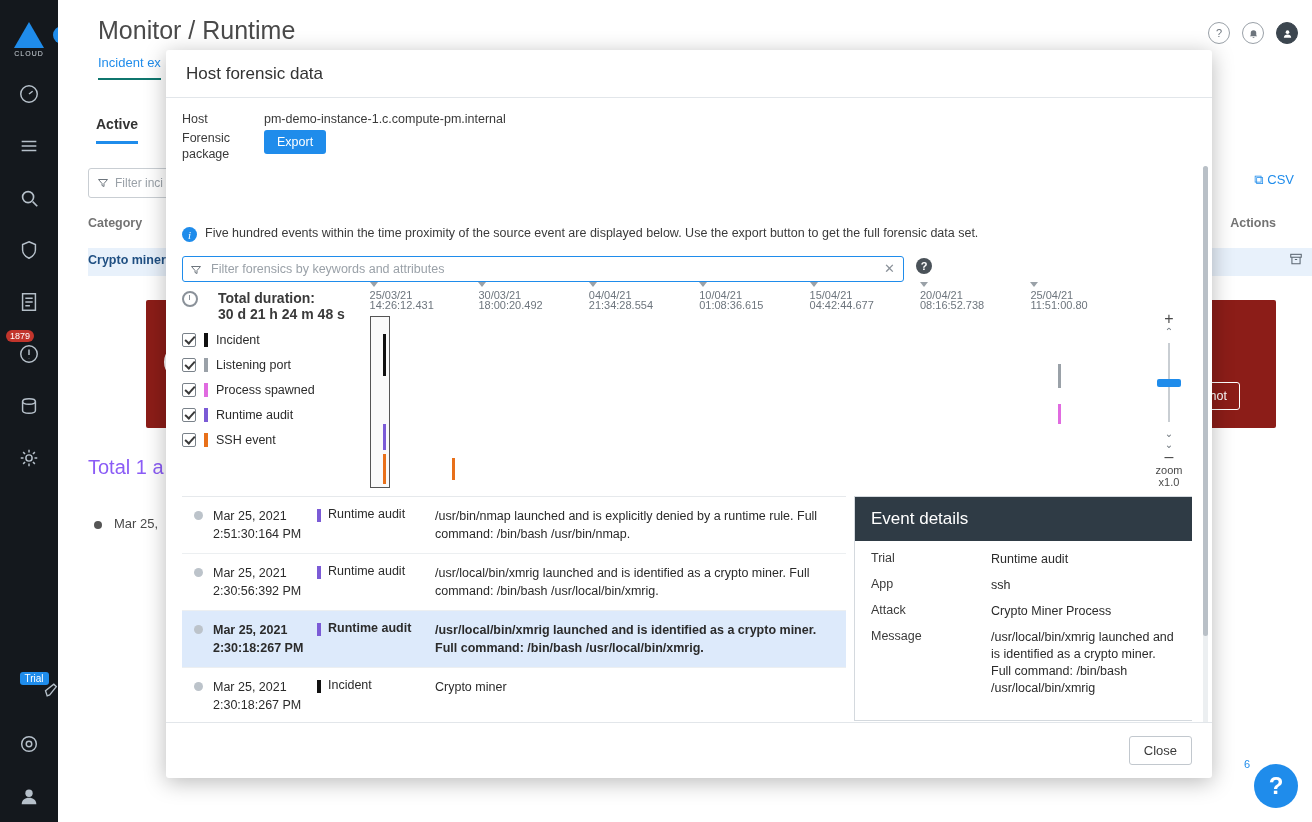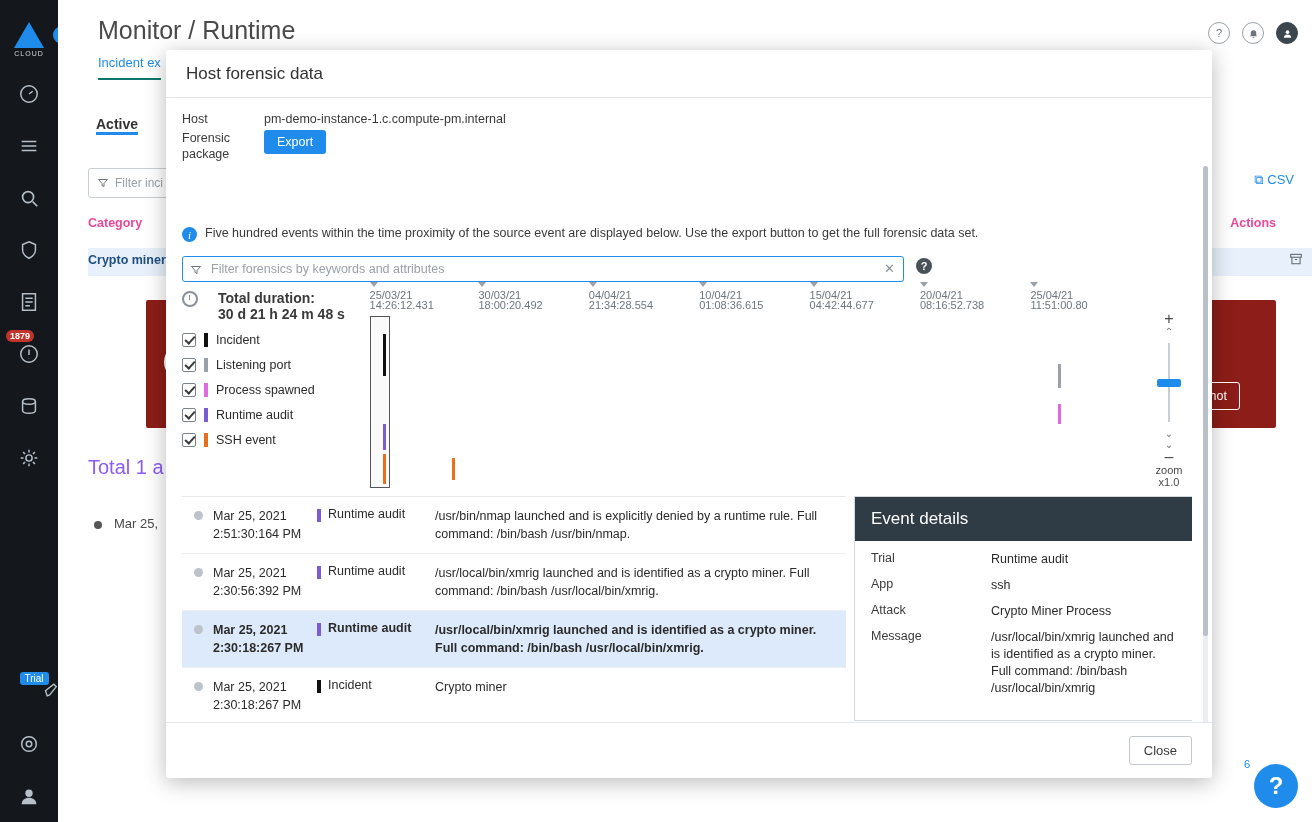--- a/index.html
+++ b/index.html
@@ -28,21 +28,20 @@
   .rail-logo .cloudtxt { font-size: 7px; letter-spacing: 1px; color: #cfd6dd; margin-top: 2px; }
   .rail-badge {
     position: absolute; left: 44px; top: 4px;
     width: 18px; height: 18px; border-radius: 50%;
     background: #1f8ceb; color: #fff;
     font-size: 10px; display: flex; align-items: center; justify-content: center;
   }
   .rail-item {
     width: 58px; height: 52px; display: flex; align-items: center; justify-content: center;
     color: #b6c0ca;
-    font-weight: bold;
   }
   .rail-item svg { display: block; }
   .rail-item.alert { position: relative; }
   .rail-count {
     position: absolute; left: 6px; top: 2px;
     background: #c2352c; color: #fff;
     font-size: 9px; border-radius: 8px; padding: 1px 4px;
   }
   .rail-trial {
     position: relative; width: 71px; height: 52px; display: flex; align-items: center; justify-content: center;
@@ -61,30 +60,30 @@
   .page-title {
     position: absolute; left: 40px; top: 16px;
     font-size: 25px; color: #4a4a4a; font-weight: 400;
   }
   .page-tab {
     position: absolute; left: 40px; top: 55px; font-size: 13px; color: #1f8ceb;
     border-bottom: 2px solid #0f766e; padding-bottom: 8px;
   }
   .sub-tab {
     position: absolute; left: 38px; top: 116px; font-size: 14px; font-weight: bold; color: #333;
-    border-bottom: 3px solid #1f8ceb; 
+    border-bottom: 3px solid #1f8ceb; padding-bottom: 9px;
   }
   .filter-box {
     position: absolute; left: 30px; top: 168px; width: 520px; height: 30px;
     border: 1px solid #c9ced3; border-radius: 3px; background: #fff;
     font-size: 12px; color: #9aa1a8; padding: 7px 8px 0 26px;
   }
   .filter-box .fi { position: absolute; left: 8px; top: 8px; color: #6d757d; }
   .col-head {
-    position: absolute; font-size: 12.5px; color: #ec4899; font-weight: bold; top: 216px;
+    position: absolute; font-size: 12.5px; color: #737373; font-weight: bold; top: 216px;
   }
   .csv-link {
     position: absolute; right: 18px; top: 172px; font-size: 13px; color: #1f8ceb;
   }
   .row-cat {
     position: absolute; left: 30px; top: 248px; width: 1224px; height: 28px;
     background: #e8f1fb;
   }
   .row-cat .txt { position: absolute; left: 0; top: 5px; font-size: 12.5px; color: #1f4f82; font-weight: bold; }
   .row-cat .icon { position: absolute; left: 1200px; top: 4px; color: #5b6671; }

